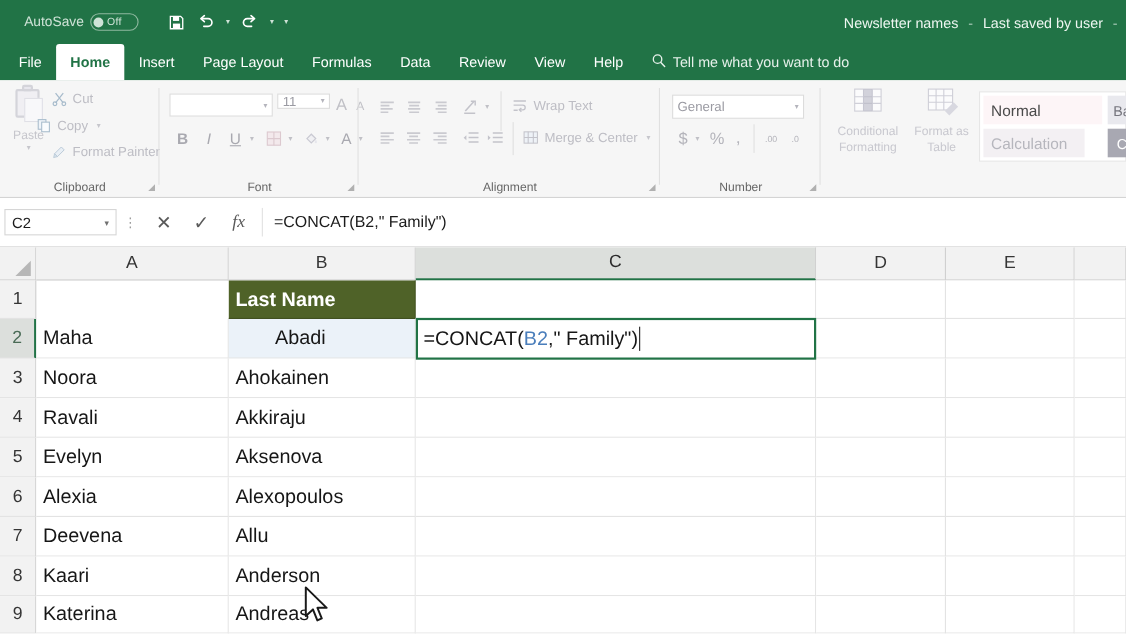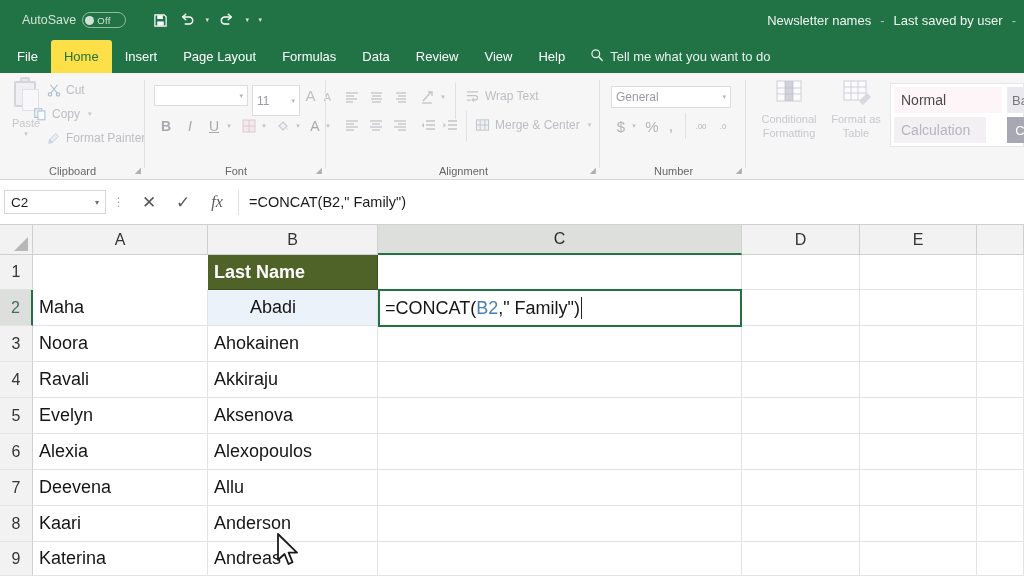--- a/index.html
+++ b/index.html
@@ -44,21 +44,21 @@
   
   .tabstrip {
     position: absolute; top: 40px; left: 0; width: 1024px; height: 33px;
     background: #217346; display: flex; align-items: flex-end;
   }
   .tab {
     font-size: 13px; color: #ffffff; padding: 0 13px; height: 33px;
     display: flex; align-items: center; white-space: nowrap;
   }
   .tab.active {
-    background: #fde047; color: #217346; font-weight: normal;
+    background: #ffffff; color: #217346; font-weight: bold;
     border-radius: 3px 3px 0 0;
   }
   .tellme {
     display: flex; align-items: center; gap: 6px; margin-left: 12px;
     color: #e7f1eb; font-size: 13px; height: 33px;
   }
 
   
   .ribbon {
     position: absolute; top: 73px; left: 0; width: 1024px; height: 107px;
@@ -300,21 +300,21 @@
       <div class="grp-label">Clipboard</div>
       <div class="grp-dialog">◢</div>
       <div class="grp-div" style="right:0"></div>
     </div>
 
     <div class="grp" style="left:146px; width:180px">
       <div class="inputbox" style="left:8px; top:12px; width:94px; height:21px">
         <span></span>
         <span class="caret">▾</span>
       </div>
-      <div class="inputbox" style="left:106px; top:12px; width:48px; height:31px">
+      <div class="inputbox" style="left:106px; top:12px; width:48px; height:14px">
         <span>11</span>
         <span class="caret">▾</span>
       </div>
       <div class="fbtn" style="left:156px; top:12px; width:17px; height:21px; font-size:15px">A</div>
       <div class="fbtn" style="left:174px; top:14px; width:15px; height:19px; font-size:11px">A</div>
 
       <div class="fbtn" style="left:10px; top:42px; width:20px; height:22px; font-weight:bold; color:#a9a9b0">B</div>
       <div class="fbtn" style="left:34px; top:42px; width:20px; height:22px; font-style:italic; color:#a9a9b0">I</div>
       <div class="fbtn" style="left:58px; top:42px; width:20px; height:22px; text-decoration:underline; color:#a9a9b0">U</div>
       <div class="fbtn" style="left:78px; top:46px; width:10px; height:14px; font-size:7px">▾</div>

